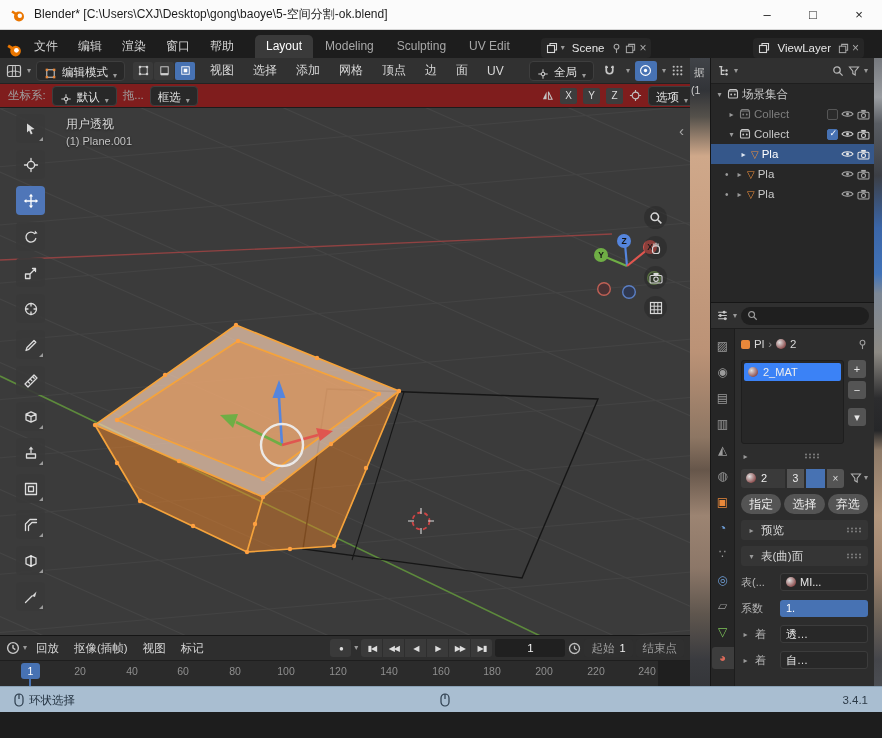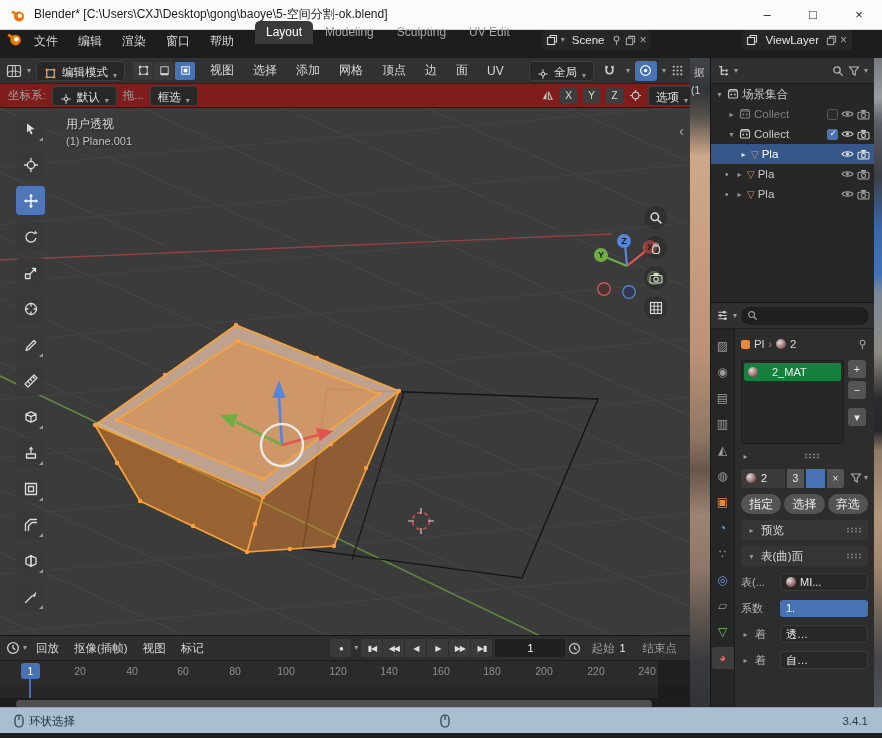--- a/index.html
+++ b/index.html
@@ -11,21 +11,21 @@
   
   .titlebar{position:absolute;left:0;top:0;width:882px;height:30px;background:#fbfbfb;
             border-bottom:1px solid #d6d6d6;display:flex;align-items:center;color:#1c1c1c}
   .titlebar .ttext{margin-left:8px;font-size:12px}
   .wbtns{margin-left:auto;display:flex;height:30px}
   .wbtn{width:46px;height:30px;display:flex;align-items:center;justify-content:center;font-size:13px;color:#222}
   .tlogo{margin-left:10px}
 
   
   .menubar{position:absolute;left:0;top:30px;width:882px;height:28px;background:#1d1d1d;
-           display:flex;align-items:flex-start;padding:0 6px;gap:2px}
+           display:flex;align-items:flex-end;padding:0 6px;gap:2px}
   .menu-item{padding:3px 9px;color:#d4d4d4;border-radius:3px}
   .wtabs{display:flex;align-items:flex-end;margin-left:10px;gap:1px;height:14px}
   .wtab{padding:4px 11px 5px;color:#a8a8a8;border-radius:5px 5px 0 0;font-size:12px}
   .wtab.active{background:#3a3a3a;color:#fff}
   .idgroup{display:flex;align-items:center;gap:3px;background:#262626;border-radius:4px;height:20px;padding:0 5px}
   .idname{color:#e6e6e6;font-size:11.5px;padding:0 4px}
   .chev{font-size:8px;color:#9a9a9a;line-height:1}
   .mini{color:#a8a8a8}
 
   
@@ -114,41 +114,41 @@
   .ptab:nth-child(7){color:#e8883a}
   .ptab:nth-child(8),.ptab:nth-child(10){color:#6f9fd8}
   .ptab:nth-child(12){color:#7fc65a}
   .ptab:nth-child(13){color:#d96a5a;background:#3d3d3d}
   .pmain{position:absolute;left:24px;right:0;top:26px;bottom:0;padding:5px 6px;display:flex;flex-direction:column;gap:6px;overflow:hidden}
   .crumb{display:flex;align-items:center;gap:4px;height:20px;font-size:11.5px;color:#d8d8d8}
   .msphere{width:10px;height:10px;border-radius:50%;background:radial-gradient(circle at 35% 35%,#e0e0e0,#8a4a4a 75%);flex:none}
   .ocube{width:9px;height:9px;background:#e8883a;border-radius:2px;flex:none}
   .slotwrap{display:flex;gap:4px;height:84px}
   .slotlist{flex:1;background:#272727;border:1px solid #1e1e1e;border-radius:3px;padding:2px}
-  .slotrow{height:18px;background:#15803d;border-radius:2px;display:flex;align-items:center;gap:14px;padding:0 4px;color:#eee;font-size:11px}
+  .slotrow{height:18px;background:#3b82f6;border-radius:2px;display:flex;align-items:center;gap:5px;padding:0 4px;color:#eee;font-size:11px}
   .slotbtns{width:20px;display:flex;flex-direction:column;gap:3px}
   .sqbtn{width:18px;height:18px;background:#545454;border-radius:3px;display:flex;align-items:center;justify-content:center;color:#e8e8e8;font-size:11px}
   .griprow{height:12px;display:flex;align-items:center;gap:6px;color:#8a8a8a}
   .datarow{height:20px;display:flex;align-items:center;gap:2px}
   .dfield{flex:1;height:19px;background:#3a3a3a;border-radius:3px 0 0 3px;display:flex;align-items:center;gap:5px;padding:0 5px;color:#eee;font-size:11px}
   .dbadge{height:19px;min-width:17px;background:#545454;display:flex;align-items:center;justify-content:center;font-size:10.5px;color:#eee}
   .dckb{width:19px;height:19px;background:#4772b3;display:flex;align-items:center;justify-content:center;color:#fff;font-size:10px}
   .dx{width:17px;height:19px;background:#545454;border-radius:0 3px 3px 0;display:flex;align-items:center;justify-content:center;color:#ddd;font-size:10px}
   .btn3row{display:flex;gap:3px;height:20px}
   .btn3{flex:1;background:#545454;border-radius:10px;display:flex;align-items:center;justify-content:center;color:#ededed;font-size:12px}
   .psec{height:20px;background:#353535;border-radius:3px;display:flex;align-items:center;gap:5px;padding:0 6px;color:#dc dcdc;font-size:11.5px}
   .psec .grip{margin-left:auto;color:#888}
   .bluebtn{height:21px;background:#4772b3;border-radius:3px;display:flex;align-items:center;justify-content:center;gap:6px;color:#fff;font-size:11.5px}
   .prow{height:20px;display:flex;align-items:center;gap:5px}
   .prow .plbl{width:34px;color:#b5b5b5;font-size:11px;white-space:nowrap;overflow:hidden}
   .pdd{flex:1;height:18px;background:#282828;border:1px solid #3c3c3c;border-radius:3px;display:flex;align-items:center;gap:4px;padding:0 5px;color:#e6e6e6;font-size:11px;overflow:hidden}
   .pslider{flex:1;height:17px;background:#4772b3;border-radius:3px;display:flex;align-items:center;padding:0 6px;color:#fff;font-size:11px}
 
   
-  .statusbar{position:absolute;left:0;top:707px;width:882px;height:26px;background:#a9bed1;
+  .statusbar{position:absolute;left:0;top:686px;width:882px;height:26px;background:#a9bed1;
              border-top:1px solid #8ba2b6;color:#22313f;font-size:11.5px}
   .sgroup{position:absolute;top:0;height:26px;display:flex;align-items:center;gap:5px}
   .version{position:absolute;right:14px;top:0;height:26px;display:flex;align-items:center;color:#2c3a47}
 </style>
 </head>
 <body>
 
 <svg width="0" height="0" style="position:absolute">
   <defs>
     <symbol id="s-search" viewBox="0 0 12 12">
@@ -332,21 +332,21 @@
       <span class="chev">▾</span>
       <span class="idname">Scene</span>
       <svg class="ic mini" width="11" height="11">
           <use href="#s-pin"></use>
         </svg>
       <svg class="ic mini" width="11" height="11">
           <use href="#s-sq2"></use>
         </svg>
       <span class="mini">×</span>
     </div>
-    <div class="idgroup" style="margin-left:auto;margin-right:24px">
+    <div class="idgroup" style="margin-left:auto;margin-right:12px">
       <svg class="ic" width="12" height="12">
           <use href="#s-sq2"></use>
         </svg>
       <span class="idname">ViewLayer</span>
       <svg class="ic mini" width="11" height="11">
           <use href="#s-sq2"></use>
         </svg>
       <span class="mini">×</span>
     </div>
   </div>

